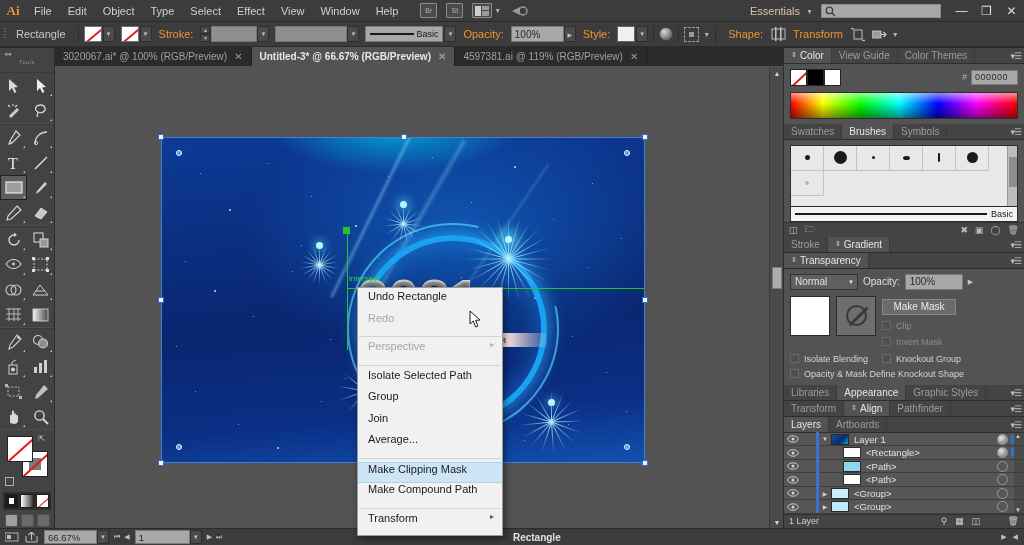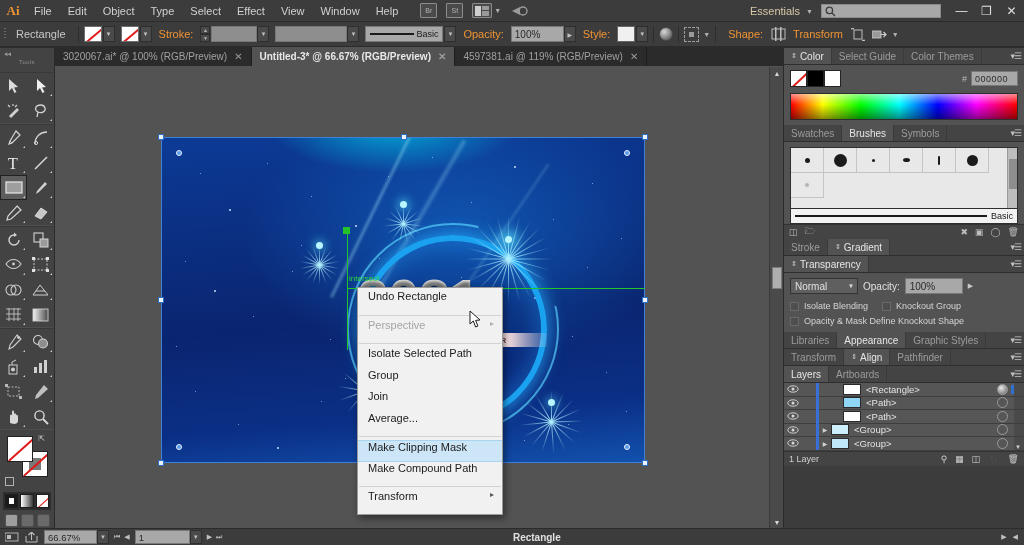--- a/index.html
+++ b/index.html
@@ -1094,20 +1094,23 @@
     <div class="sc-arrow" style="top:1px">▲</div>
     <div class="thumb"></div>
     <div class="sc-arrow" style="bottom:1px">▼</div>
   </div>
 </div>
 
 <div class="ctxmenu">
   <div class="ctx-item">
     <span>Undo Rectangle</span>
   </div>
+  <div class="ctx-item disabled">
+    <span>Redo</span>
+  </div>
   <div class="ctx-sep"></div>
   <div class="ctx-item disabled">
     <span>Perspective</span>
     <span class="sub">▸</span>
   </div>
   <div class="ctx-sep"></div>
   <div class="ctx-item">
     <span>Isolate Selected Path</span>
   </div>
   <div class="ctx-item">
@@ -1140,21 +1143,21 @@
 </div>
 
 <div class="panels">
 
   <div class="ptabs">
     <div class="ptab active">
       <span class="diamond">⇕</span>
       <span>Color</span>
     </div>
     <div class="ptab">
-      <span>Select Guide</span>
+      <span>View Guide</span>
     </div>
     <div class="ptab">
       <span>Color Themes</span>
     </div>
     <div class="pmenu">▾☰</div>
   </div>
   <div class="pbody">
     <div class="color-row">
       <div class="cs-group">
         <div class="cs none"></div>
@@ -1248,20 +1251,37 @@
   <div class="transp-body">
     <div class="tp-row1">
       <div class="blendsel">
         <span>Normal</span>
         <span class="ca">▼</span>
       </div>
       <span style="font-size:10px;color:#e0e0e0">Opacity:</span>
       <div class="opac-field">100%</div>
       <span style="font-size:7px;color:#c8c8c8">▶</span>
     </div>
+    <div class="tp-row2">
+      <div class="thumb-w"></div>
+      <div class="thumb-m">
+        <div class="no-circ"></div>
+      </div>
+      <div class="mask-col">
+        <div class="makemask-btn">Make Mask</div>
+        <div class="cbrow">
+          <span class="cbox"></span>
+          <span>Clip</span>
+        </div>
+        <div class="cbrow">
+          <span class="cbox"></span>
+          <span>Invert Mask</span>
+        </div>
+      </div>
+    </div>
     <div class="tp-foot">
       <div class="cbrow en">
         <span class="cbox"></span>
         <span>Isolate Blending</span>
       </div>
       <div class="cbrow en">
         <span class="cbox"></span>
         <span>Knockout Group</span>
       </div>
     </div>
@@ -1304,20 +1324,38 @@
     <div class="ptab active">
       <span>Layers</span>
     </div>
     <div class="ptab">
       <span>Artboards</span>
     </div>
     <div class="pmenu">▾☰</div>
   </div>
   <div style="position:relative;background:#4a4a4a">
 
+    <div class="layer-row">
+      <span class="lr-eye">
+        <svg width="12" height="8">
+            <ellipse cx="6" cy="4" rx="5.2" ry="3.2" fill="none" stroke="#d8d8d8" stroke-width="0.9"></ellipse>
+            <circle cx="6" cy="4" r="1.5" fill="#d8d8d8"></circle>
+          </svg>
+      </span>
+      <span class="lr-lock"></span>
+      <span class="lr-bar"></span>
+      <span class="lr-indent">▼</span>
+      <span class="lr-thumb" style="background:linear-gradient(135deg,#1a4fa0,#0a2a6e 60%,#1aa2f0)"></span>
+      <span class="lr-name">Layer 1</span>
+      <span class="lr-target filled"></span>
+      <span class="lr-sel"></span>
+      <span class="lr-scroll" style="background:#4a4a4a">
+        <span style="position:absolute;left:1px;top:0;font-size:6px;color:#d0d0d0">▲</span>
+      </span>
+    </div>
 
     <div class="layer-row">
       <span class="lr-eye">
         <svg width="12" height="8">
             <ellipse cx="6" cy="4" rx="5.2" ry="3.2" fill="none" stroke="#d8d8d8" stroke-width="0.9"></ellipse>
             <circle cx="6" cy="4" r="1.5" fill="#d8d8d8"></circle>
           </svg>
       </span>
       <span class="lr-lock"></span>
       <span class="lr-bar"></span>

